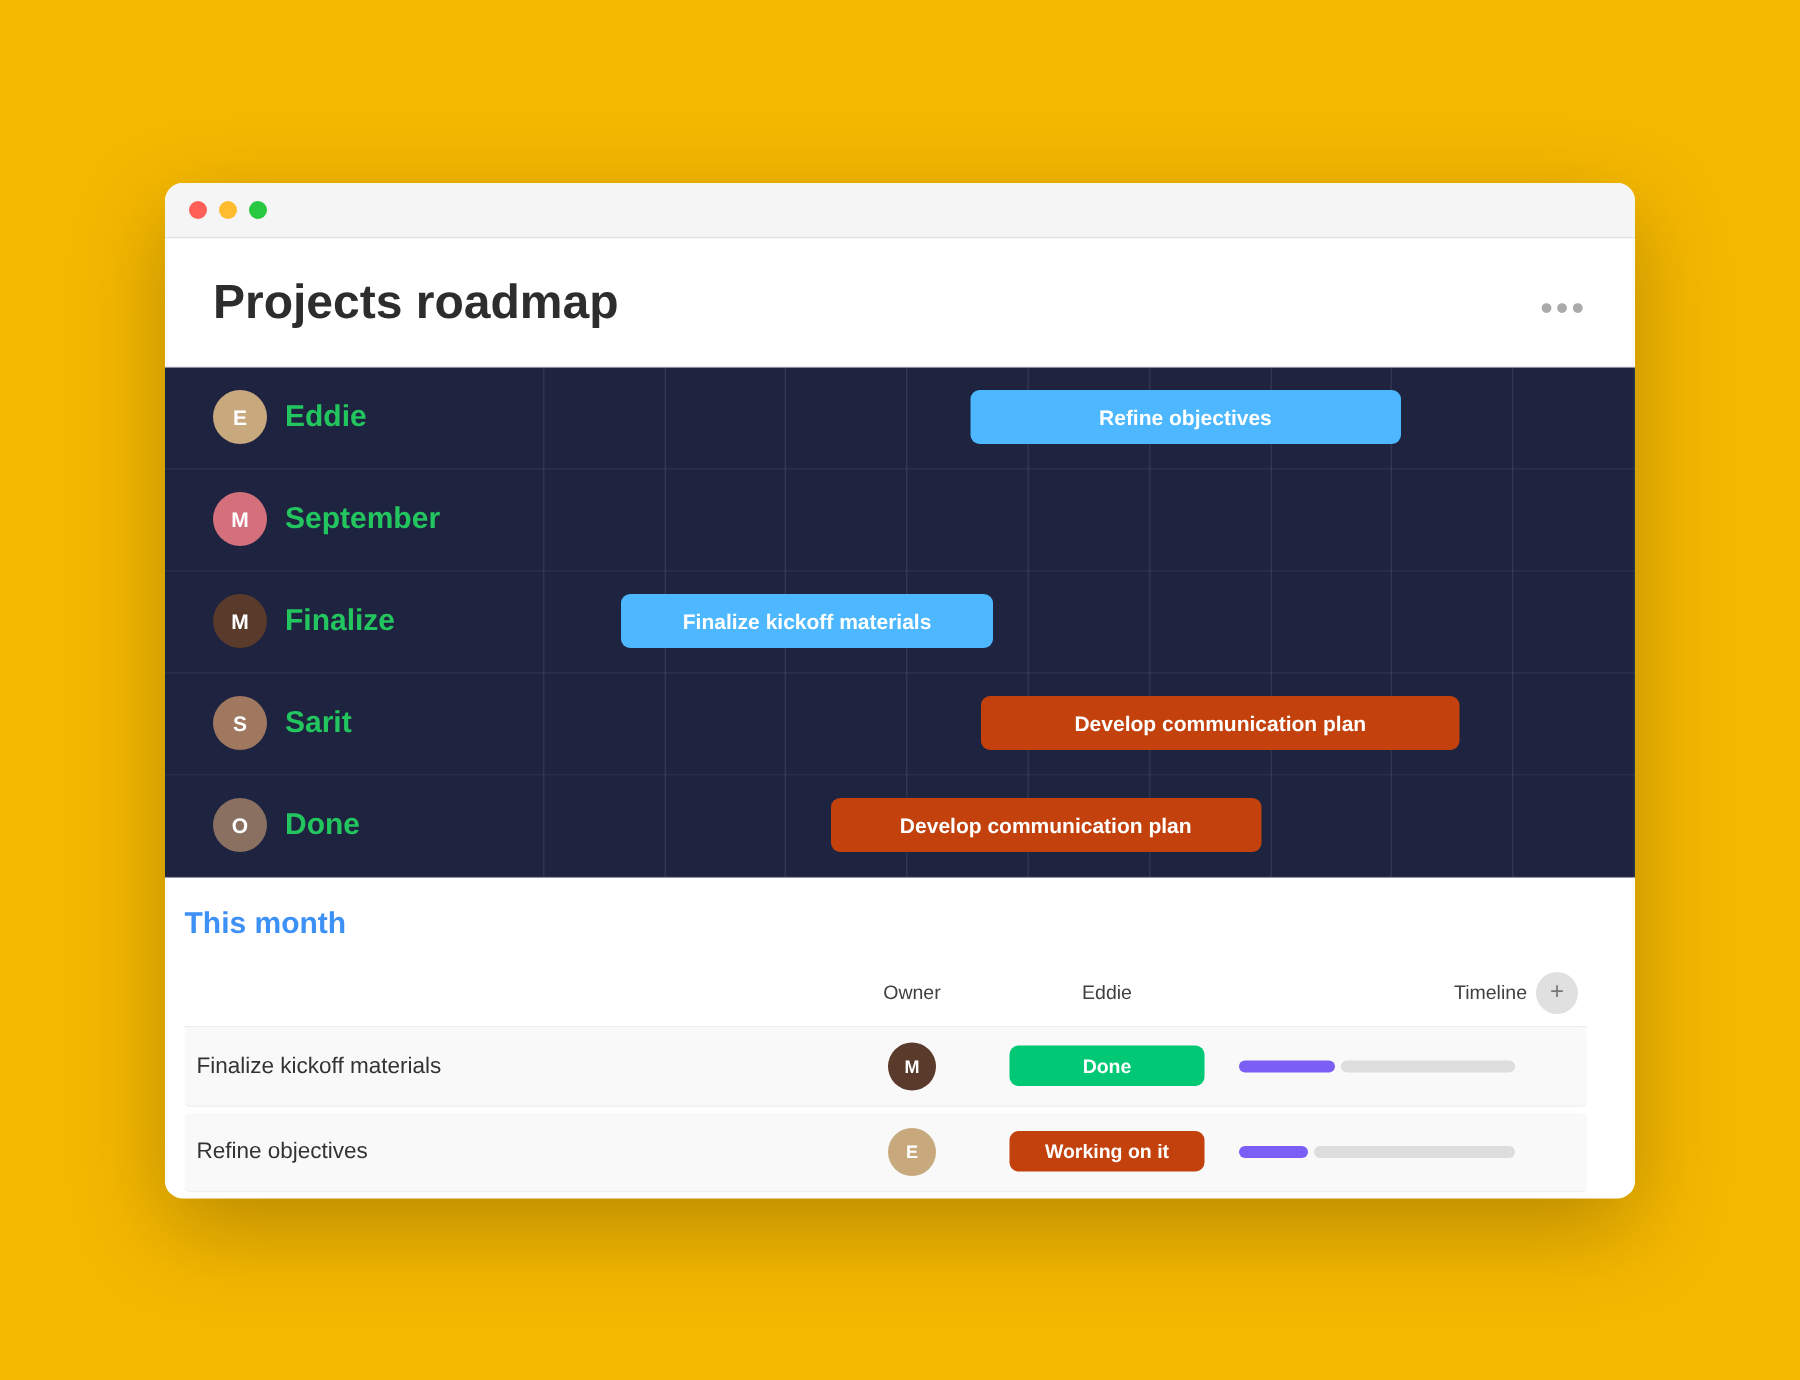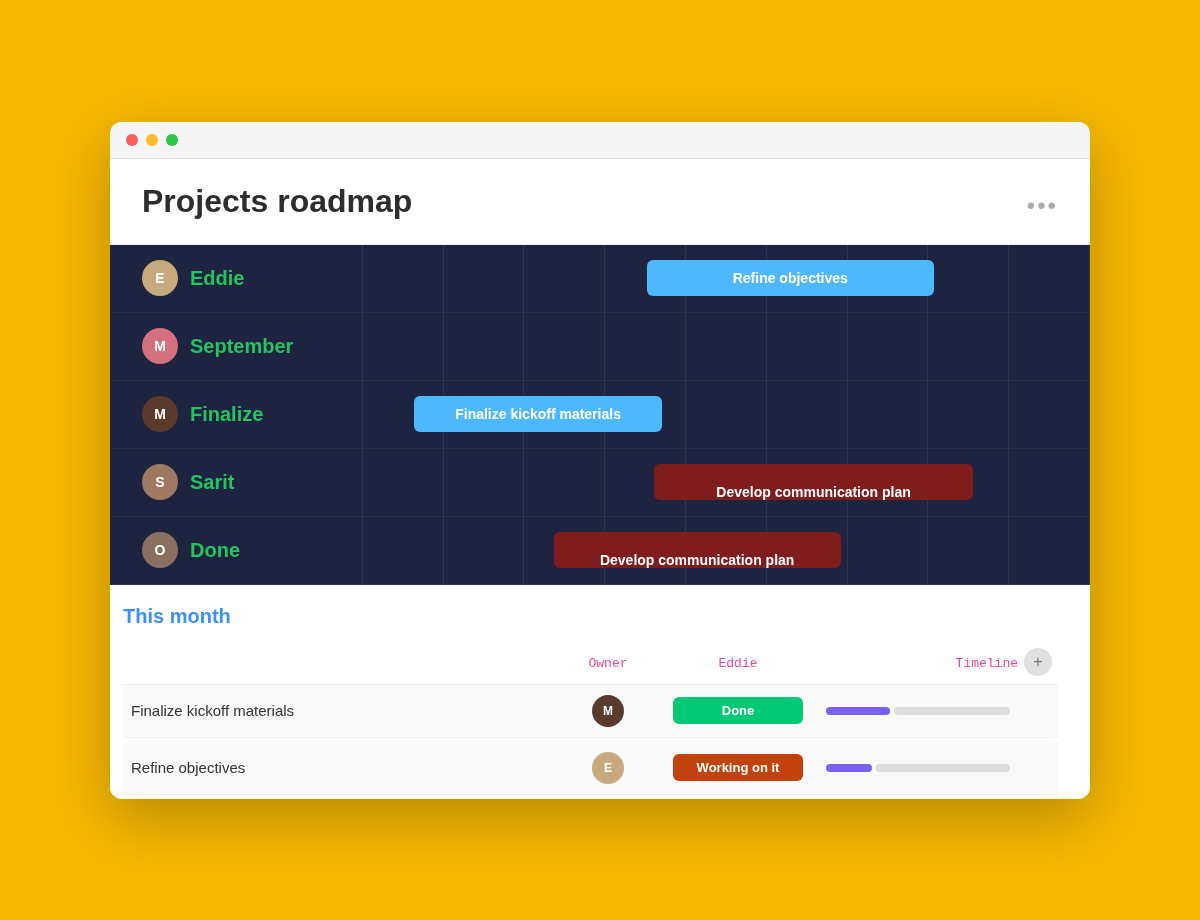--- a/index.html
+++ b/index.html
@@ -105,21 +105,21 @@
       border-radius: 6px;
       display: flex;
       align-items: center;
       justify-content: center;
       color: #fff;
       font-size: 14px;
       font-weight: 600;
       white-space: nowrap;
     }
     .bar-blue { background: #4db8ff; }
-    .bar-pink { background: #7f1d1d; align-items: flex-end; }
+    .bar-pink { background: #c2410c; }
 
     
     .gantt-area {
       position: relative;
     }
     .grid-lines {
       position: absolute;
       top: 0; left: 172px; right: 0; bottom: 0;
       display: flex;
       pointer-events: none;
@@ -146,23 +146,22 @@
       padding: 8px 0;
       border-bottom: 1px solid #eee;
     }
     .col-task { flex: 1; }
     .col-owner { width: 100px; text-align: center; }
     .col-status { width: 160px; text-align: center; }
     .col-timeline { width: 200px; text-align: right; }
     .col-add { width: 40px; text-align: center; }
     .th-label {
       font-size: 13px;
-      color: #ec4899;
+      color: #404040;
       font-weight: 500;
-      font-family: Liberation Mono, monospace;
     }
     .table-row {
       display: flex;
       align-items: center;
       padding: 10px 0;
       border-bottom: 1px solid #f0f0f0;
       background: #f9f9f9;
       margin-bottom: 4px;
       border-radius: 4px;
       padding-left: 8px;

